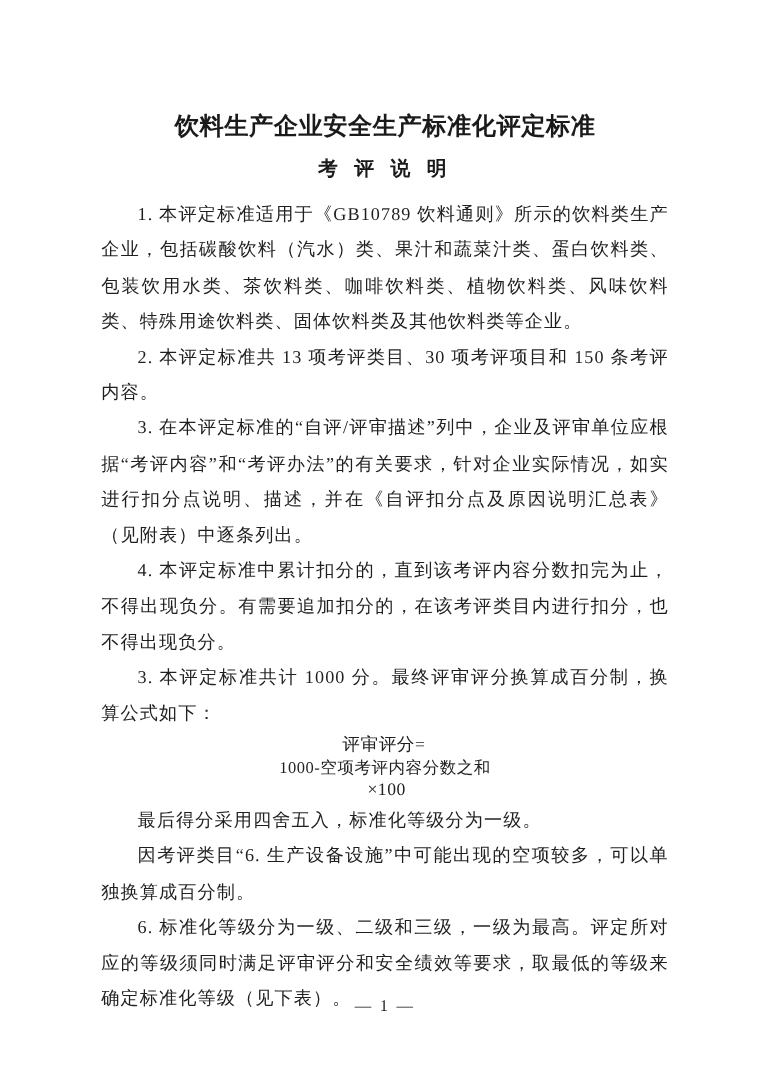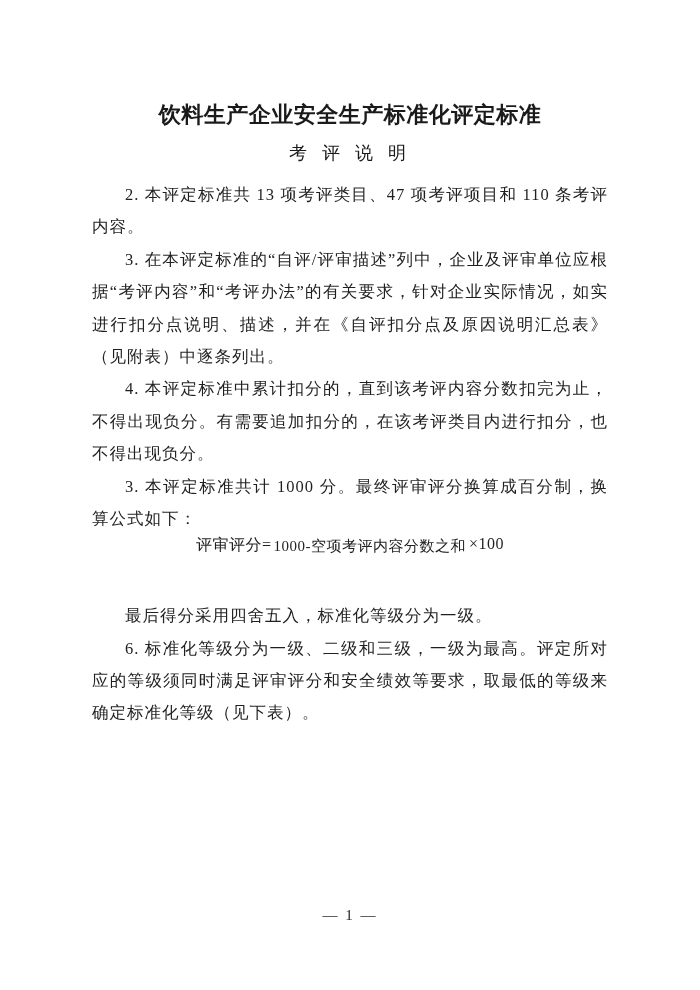--- a/index.html
+++ b/index.html
@@ -26,21 +26,21 @@
     font-weight: bold;
     font-size: 22px;
     line-height: 30px;
     text-align: center;
     letter-spacing: 0.5px;
     color: #1a1a1a;
   }
   .subtitle {
     margin: 12px 0 0 0;
     font-family: "Liberation Sans", "DejaVu Sans", sans-serif;
-    font-weight: normal;
+    font-weight: bold;
     font-size: 18px;
     line-height: 22px;
     text-align: center;
     letter-spacing: 5px;
     color: #1a1a1a;
   }
   .body {
     margin-top: 15px;
     font-size: 16.5px;
     line-height: 32.4px;
@@ -49,24 +49,25 @@
     text-justify: inter-character;
   }
   .body p {
     margin: 0;
     padding: 0;
     text-indent: 2em;
   }
   .formula {
     height: 64.8px;
     display: flex;
-    align-items: flex-start;
+    align-items: center;
     justify-content: center;
     letter-spacing: 0.5px;
     line-height: normal;
+    flex-direction: column;
   }
   .formula .f-lhs {
     font-size: 16px;
     margin-right: 2px;
   }
   .formula .fraction {
     display: inline-flex;
     flex-direction: column;
     align-items: stretch;
     text-align: center;
@@ -100,39 +101,41 @@
 <body>
 
 <div class="page">
 
   <h1 class="title">饮料生产企业安全生产标准化评定标准</h1>
 
   <h2 class="subtitle">考 评 说 明</h2>
 
   <div class="body">
 
+    <p>1. 本评定标准适用于《GB10789 饮料通则》所示的饮料类生产企业，包括碳酸饮料（汽水）类、果汁和蔬菜汁类、蛋白饮料类、包装饮用水类、茶饮料类、咖啡饮料类、植物饮料类、风味饮料类、特殊用途饮料类、固体饮料类及其他饮料类等企业。</p>
 
-    <p>2. 本评定标准共 13 项考评类目、47 项考评项目和 110 条考评内容。</p>
+    <p>2. 本评定标准共 13 项考评类目、30 项考评项目和 150 条考评内容。</p>
 
     <p>3. 在本评定标准的“自评/评审描述”列中，企业及评审单位应根据“考评内容”和“考评办法”的有关要求，针对企业实际情况，如实进行扣分点说明、描述，并在《自评扣分点及原因说明汇总表》（见附表）中逐条列出。</p>
 
     <p>4. 本评定标准中累计扣分的，直到该考评内容分数扣完为止，不得出现负分。有需要追加扣分的，在该考评类目内进行扣分，也不得出现负分。</p>
 
     <p>3. 本评定标准共计 1000 分。最终评审评分换算成百分制，换算公式如下：</p>
 
     <div class="formula">
       <span class="f-lhs">评审评分=</span>
       <span class="fraction">
         <span class="den">1000-空项考评内容分数之和</span>
       </span>
       <span class="f-mult">×100</span>
     </div>
 
     <p>最后得分采用四舍五入，标准化等级分为一级。</p>
 
+    <p>因考评类目“6. 生产设备设施”中可能出现的空项较多，可以单独换算成百分制。</p>
 
     <p>6. 标准化等级分为一级、二级和三级，一级为最高。评定所对应的等级须同时满足评审评分和安全绩效等要求，取最低的等级来确定标准化等级（见下表）。</p>
 
   </div>
 
   <div class="footer">— 1 —</div>
 
 </div>
 
 </body></html>

